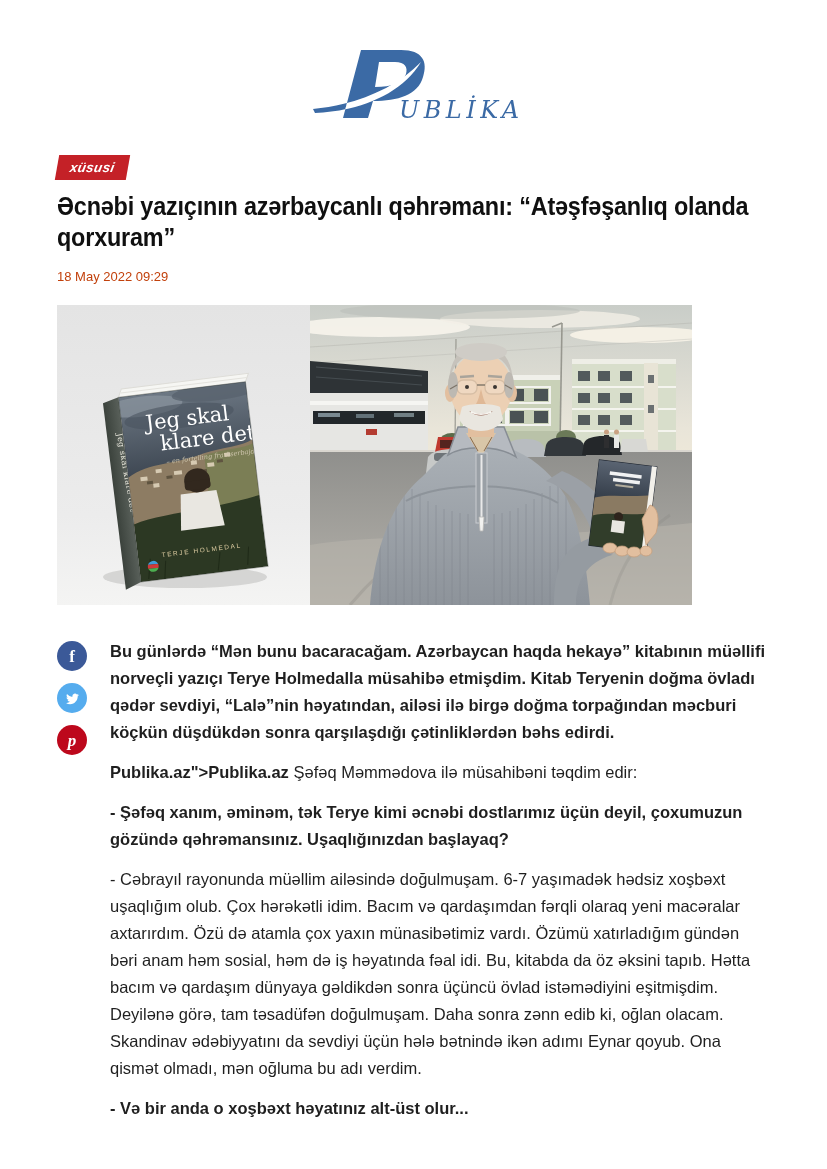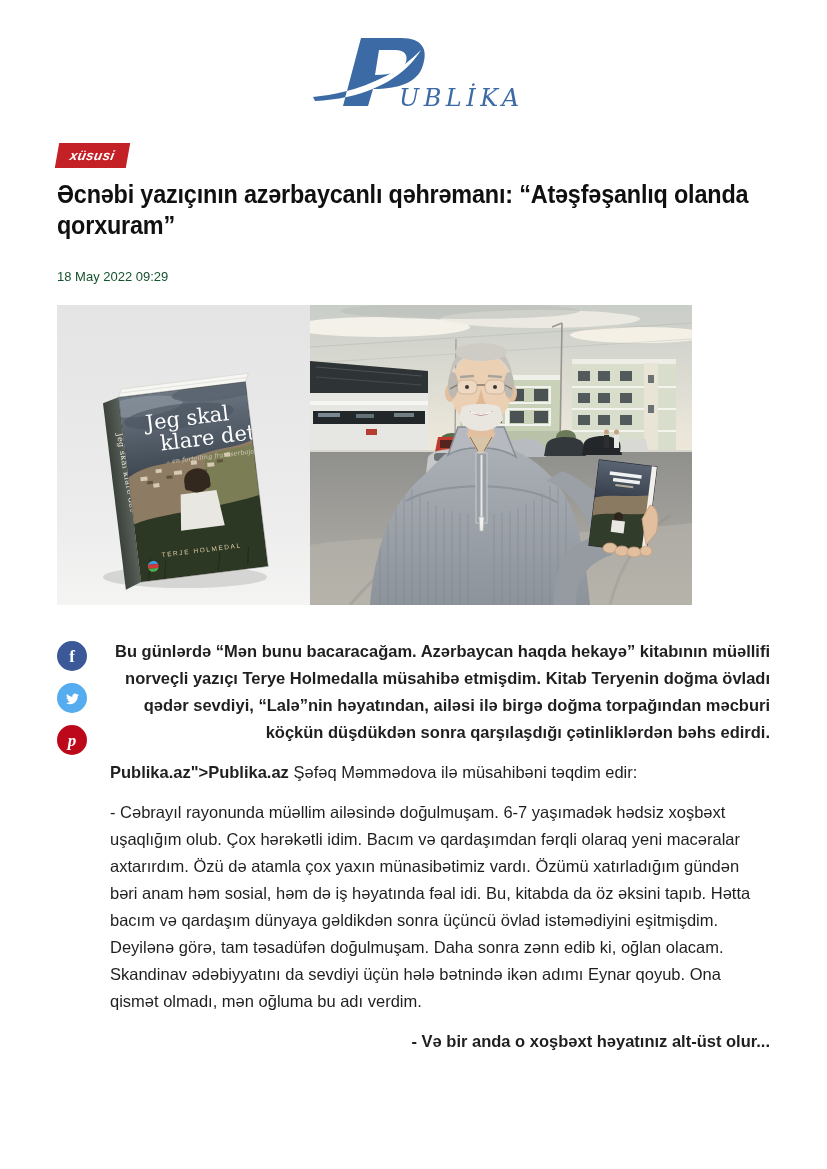--- a/index.html
+++ b/index.html
@@ -1,52 +1,52 @@
 <!DOCTYPE html>
 <html><head>
 <meta charset="utf-8">
 <style>
   * { margin:0; padding:0; box-sizing:border-box; }
   html,body { background:#ffffff; }
   body { font-family:"Liberation Sans", sans-serif; color:#212121; }
   .page { width:827px; min-height:1169px; margin:0 auto; background:#fff; overflow:hidden; }
 
   
-  .masthead { display:flex; justify-content:center; padding-top:36px; }
+  .masthead { display:flex; justify-content:center; padding-top:48px; }
   .logo { width:210px; height:80px; cursor:pointer; }
 
   
   .container { width:713px; margin:0 57px; }
 
   
   .badge-wrap { margin-top:27px; }
   .badge { display:inline-block; background:#c42127; transform:skewX(-10deg); padding:3px 13px 4px; }
   .badge span { display:inline-block; color:#fff; font-weight:bold; font-style:italic; font-size:13.5px; letter-spacing:.3px; }
 
   
   h1.headline {
     margin-top:11px; width:792px; transform:scaleX(.9); transform-origin:left top;
     font-size:26px; line-height:31px; font-weight:bold; color:#101010; letter-spacing:-.2px;
   }
-  .pubdate { margin-top:28px; font-size:13px; color:#14532d; }
+  .pubdate { margin-top:16px; font-size:13px; color:#c2410c; }
 
   
   .hero { margin-top:21px; width:635px; height:300px; display:flex; }
   .hero svg { display:block; }
 
   
   .article-row { margin-top:33px; display:flex; }
   .share-rail { width:53px; flex:0 0 53px; display:flex; flex-direction:column; gap:12px; padding-top:3px; }
   .share-btn { width:30px; height:30px; border-radius:50%; display:flex; align-items:center; justify-content:center; cursor:pointer; border:none; }
   .share-btn .glyph { color:#fff; font-family:"Liberation Serif", serif; font-weight:bold; font-size:17px; line-height:1; }
   .share-btn svg { width:15px; height:13px; fill:#fff; }
 
   .article-body { flex:1; font-size:16.5px; line-height:27px; color:#1f1f1f; }
   .article-body p { margin-bottom:13px; }
-  .article-body p.bold { font-weight:bold;text-align:right; }
+  .article-body p.bold { font-weight:bold; }
   .article-body strong { font-weight:bold; }
 </style>
 </head>
 <body>
 
 <div class="page">
 
   <div class="masthead">
     <svg class="logo" viewBox="0 0 210 80" aria-label="PUBLIKA">
       <defs>
@@ -394,19 +394,20 @@
           </svg>
         </button>
         <button class="share-btn" aria-label="pinterest" style="background: rgb(189, 8, 28);">
           <span class="glyph" style="font-style:italic;">p</span>
         </button>
       </aside>
 
       <div class="article-body">
           <p class="bold">Bu günlərdə “Mən bunu bacaracağam. Azərbaycan haqda hekayə” kitabının müəllifi norveçli yazıçı Terye Holmedalla müsahibə etmişdim. Kitab Teryenin doğma övladı qədər sevdiyi, “Lalə”nin həyatından, ailəsi ilə birgə doğma torpağından məcburi köçkün düşdükdən sonra qarşılaşdığı çətinliklərdən bəhs edirdi.</p>
           <p><strong>Publika.az"&gt;Publika.az</strong> Şəfəq Məmmədova ilə müsahibəni təqdim edir:</p>
+          <p class="bold">- Şəfəq xanım, əminəm, tək Terye kimi əcnəbi dostlarımız üçün deyil, çoxumuzun gözündə qəhrəmansınız. Uşaqlığınızdan başlayaq?</p>
           <p>- Cəbrayıl rayonunda müəllim ailəsində doğulmuşam. 6-7 yaşımadək hədsiz xoşbəxt uşaqlığım olub. Çox hərəkətli idim. Bacım və qardaşımdan fərqli olaraq yeni macəralar axtarırdım. Özü də atamla çox yaxın münasibətimiz vardı. Özümü xatırladığım gündən bəri anam həm sosial, həm də iş həyatında fəal idi. Bu, kitabda da öz əksini tapıb. Hətta bacım və qardaşım dünyaya gəldikdən sonra üçüncü övlad istəmədiyini eşitmişdim. Deyilənə görə, tam təsadüfən doğulmuşam. Daha sonra zənn edib ki, oğlan olacam. Skandinav ədəbiyyatını da sevdiyi üçün hələ bətnində ikən adımı Eynar qoyub. Ona qismət olmadı, mən oğluma bu adı verdim.</p>
           <p class="bold">- Və bir anda o xoşbəxt həyatınız alt-üst olur...</p>
         </div>
     </div>
 
   </div>
 </div>
 
 </body></html>

